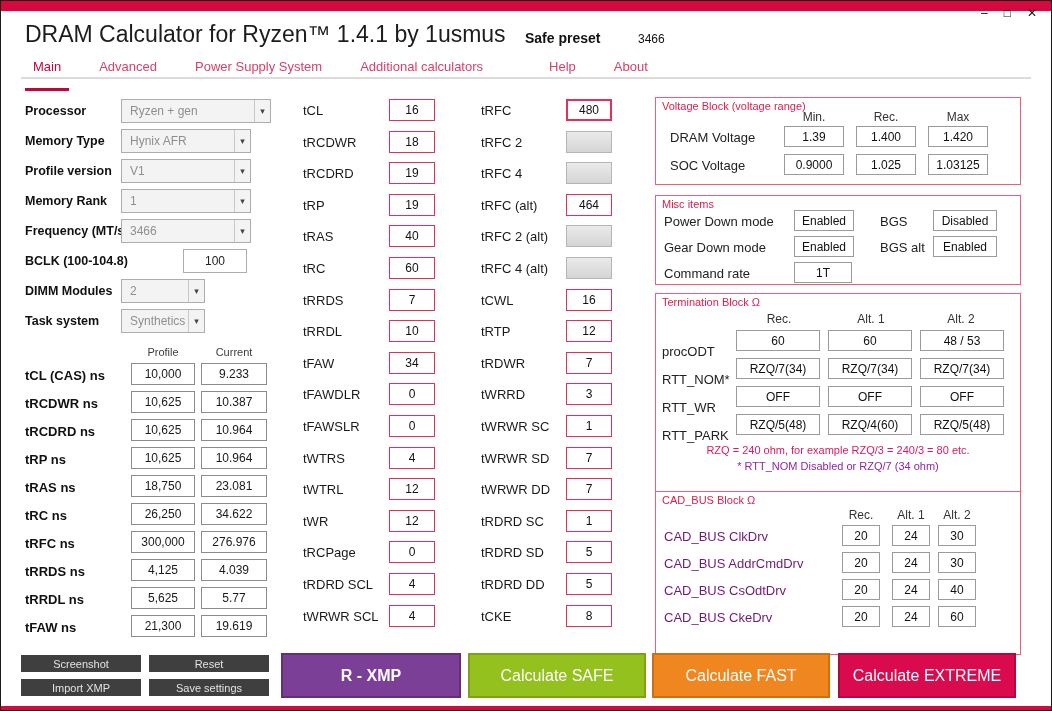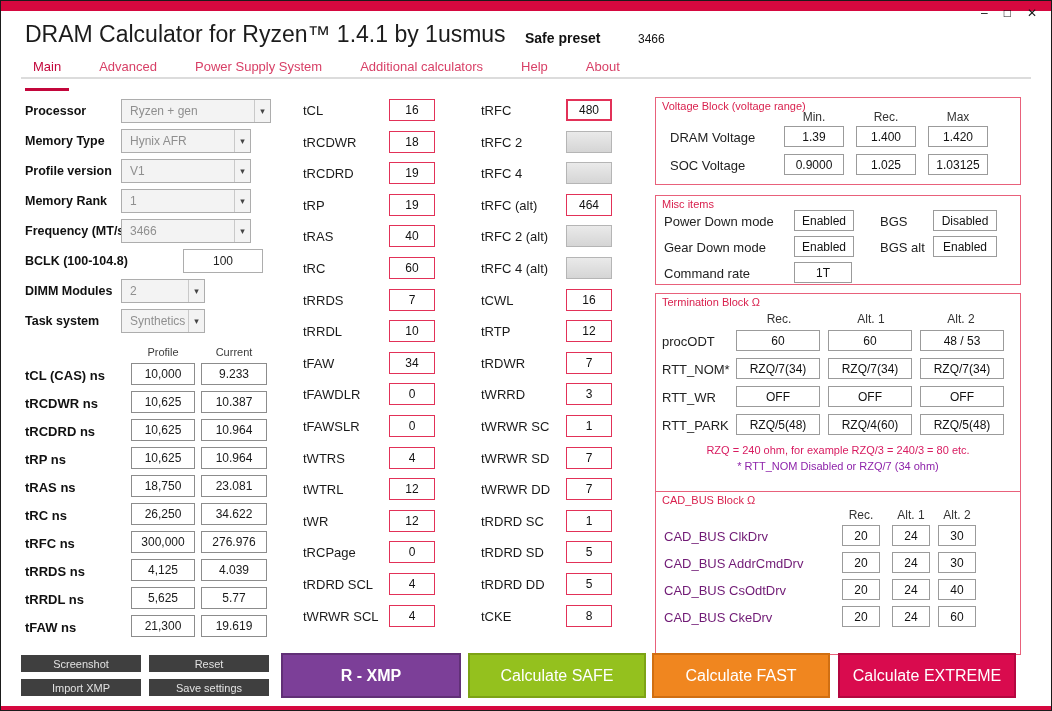--- a/index.html
+++ b/index.html
@@ -8,36 +8,36 @@
   #app{position:absolute;inset:0;border:1px solid #1b1b1b;background:#fff}
   .titlebar{position:absolute;top:0;left:0;right:0;height:10px;background:#d6083f}
   .bottombar{position:absolute;bottom:0;left:0;right:0;height:4px;background:#d6083f}
   .win-controls{position:absolute;top:5px;right:14px;display:flex;gap:16px;z-index:9}
   .wc{font-size:12px;color:#111;cursor:pointer;line-height:14px}
   .app-title{position:absolute;left:24px;top:20px;font-size:23px;color:#1c1c1c;white-space:nowrap}
   .preset-label{position:absolute;left:524px;top:29px;font-size:14px;font-weight:bold;color:#111}
   .preset-value{position:absolute;left:637px;top:31px;font-size:12px;color:#111}
   .tabs{position:absolute;left:24px;top:56px;display:flex}
   .tab{position:relative;font-size:13px;color:#d84067;padding:2px 8px 16px 8px;margin-right:22px;cursor:pointer;white-space:nowrap}
-  .tab:nth-of-type(5){}
+  .tab:nth-of-type(5){margin-left:28px}
   .tab.active{color:#c3063b}
   .tab.active::after{content:"";position:absolute;left:0;right:0;bottom:-1px;height:3px;background:#c3063b}
   .tab-rule{position:absolute;left:20px;right:20px;top:76px;height:2px;background:#dcdcdc}
 
   
   .left-panel{position:absolute;left:24px;top:98px;width:246px}
   .frow{position:relative;height:30px}
   .flabel{position:absolute;left:0;top:5px;font-size:12.5px;font-weight:bold;color:#111;white-space:nowrap}
   .select{position:absolute;top:0;height:24px;background:#f3f3f3;border:1px solid #adadad;display:flex;align-items:stretch}
   .sel-val{flex:1;font-size:12px;color:#8f8f8f;padding-left:8px;display:flex;align-items:center;white-space:nowrap;overflow:hidden}
   .sel-arrow{width:16px;font-size:9px;color:#444;border-left:1px solid #c9c9c9;display:flex;align-items:center;justify-content:center}
   .sel-96-150{left:96px;width:150px}
   .sel-96-130{left:96px;width:130px}
   .sel-96-84{left:96px;width:84px}
-  .bclk-input{position:absolute;left:158px;top:0;width:80px;height:24px;border:1px solid #adadad;background:#fff;text-align:center;font-size:12px;color:#222;font-family:inherit}
+  .bclk-input{position:absolute;left:158px;top:0;width:64px;height:24px;border:1px solid #adadad;background:#fff;text-align:center;font-size:12px;color:#222;font-family:inherit}
   .tbl-head{position:relative;height:20px;margin-top:4px}
   .th{position:absolute;top:3px;font-size:11px;color:#3c3c3c;transform:translateX(-50%)}
   .th-profile{left:138px}.th-current{left:209px}
   .trow-ns{position:relative;height:28px}
   .ns-label{position:absolute;left:0;top:5px;font-size:13px;font-weight:bold;color:#111;white-space:nowrap}
   .cell{position:absolute;top:0;height:22px;border:1px solid #8c8c8c;background:#fff;font-size:12px;color:#1a1a1a;display:flex;align-items:center;justify-content:center}
   .cell-profile{left:106px;width:64px}
   .cell-current{left:176px;width:66px}
 
   
@@ -75,21 +75,21 @@
   .m-label2{position:absolute;left:224px;top:4px;font-size:13px;color:#222;white-space:nowrap}
   .mbox{position:absolute;top:0;height:21px;border:1px solid #9b9b9b;background:#fff;font-size:12px;color:#111;display:flex;align-items:center;justify-content:center}
   .mbox1{left:138px;width:60px}
   .mbox2{left:277px;width:64px}
   .mbox-cr{left:138px;width:58px}
 
   .t-headers{position:absolute;top:18px;left:0;right:0;height:14px}
   .t-h1{left:123px}.t-h2{left:215px}.t-h3{left:305px}
   .term-rows{position:absolute;top:34px;left:0;right:0}
   .termrow{position:relative;height:28px}
-  .term-label{position:absolute;left:6px;top:6px;font-size:13px;color:#222;white-space:nowrap}
+  .term-label{position:absolute;left:6px;top:16px;font-size:13px;color:#222;white-space:nowrap}
   .tbox{position:absolute;top:2px;width:84px;height:21px;border:1px solid #9b9b9b;background:#fff;font-size:12px;color:#111;display:flex;align-items:center;justify-content:center}
   .tb1{left:80px}.tb2{left:172px}.tb3{left:264px}
   .term-note{position:absolute;left:0;right:0;text-align:center;font-size:11px;white-space:nowrap}
   .note1{top:150px;color:#d81b60}
   .note2{top:166px;color:#8e24aa}
 
   .c-headers{position:absolute;top:16px;left:0;right:0;height:14px}
   .c-h1{left:205px}.c-h2{left:255px}.c-h3{left:301px}
   .cad-rows{position:absolute;top:32px;left:0;right:0}
   .cadrow{position:relative;height:27px}

